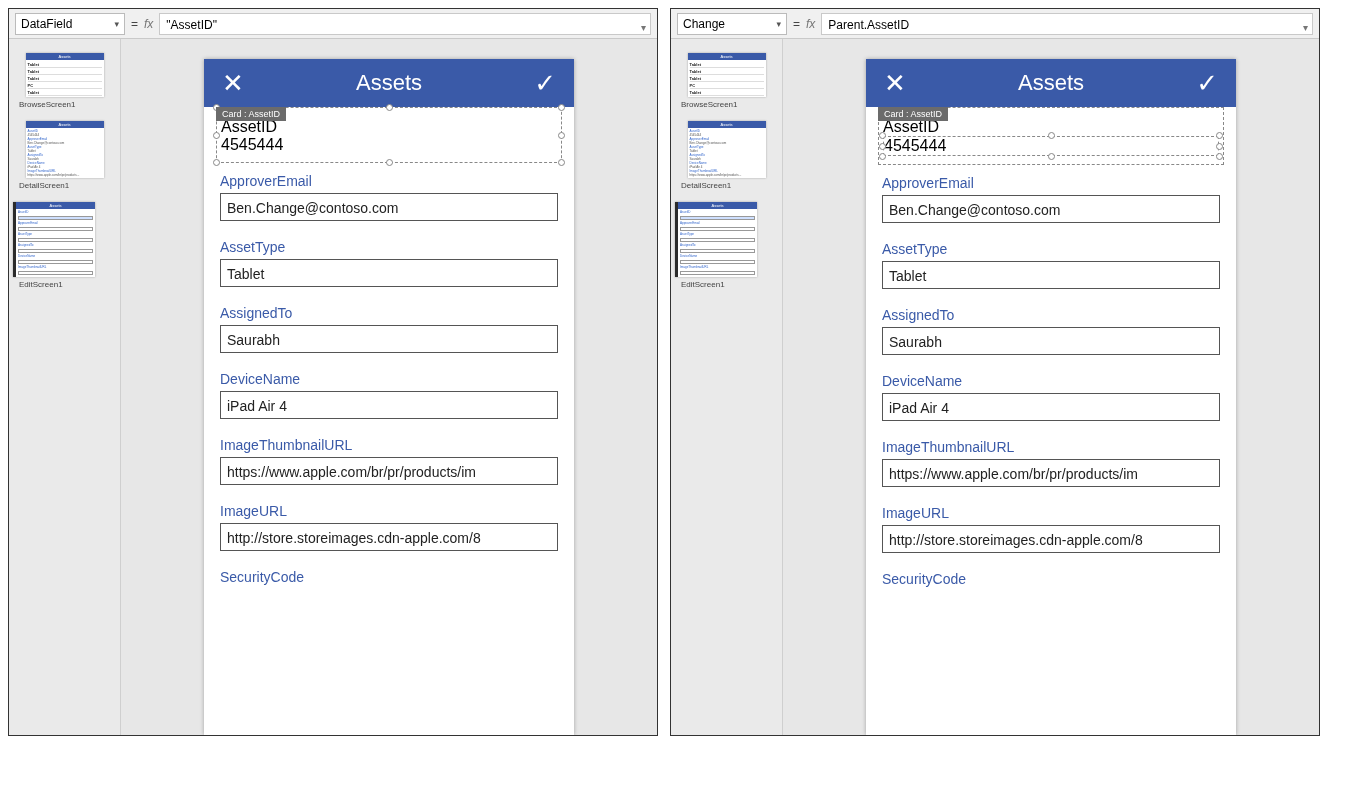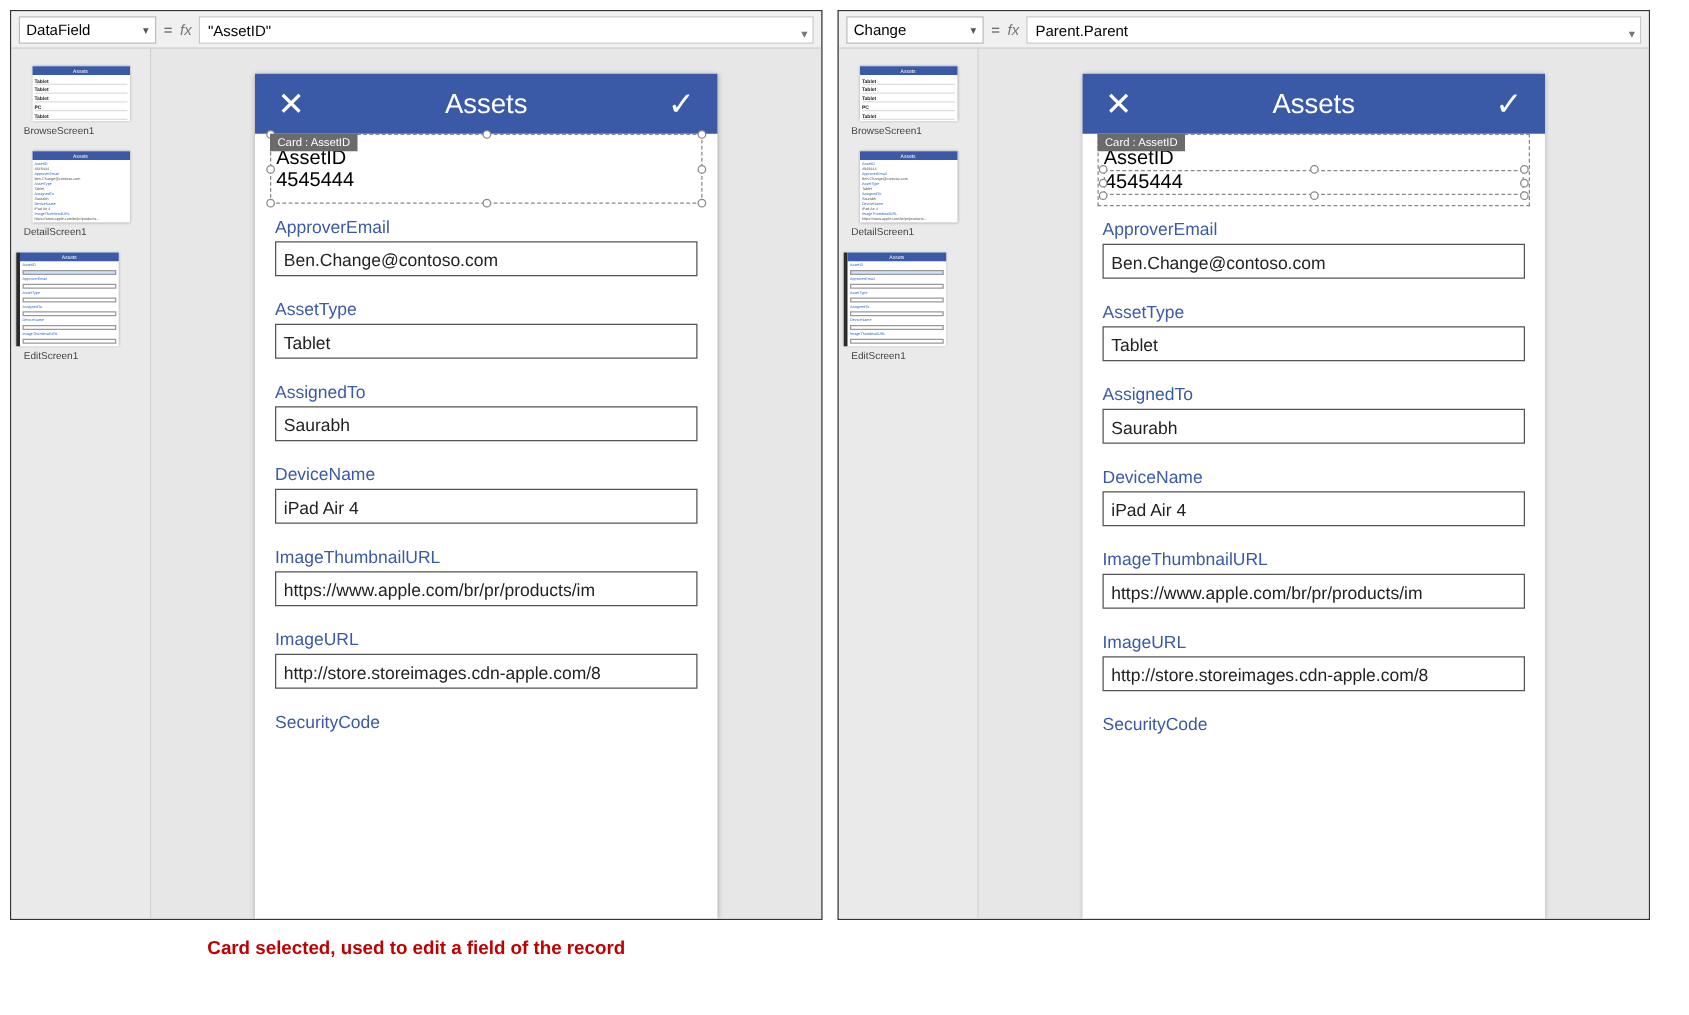--- a/index.html
+++ b/index.html
@@ -148,34 +148,33 @@
             <div class="label">ImageURL</div>
             <div class="input">http://store.storeimages.cdn-apple.com/8</div>
           </div>
           <div class="card">
             <div class="label">SecurityCode</div>
           </div>
         </div>
       </div>
     </div>
   </div>
-  <div class="caption">Card selected, used to edit a field of the record</div>
   </div>
 
   <div>
   <div class="frame">
     <div class="formula-bar">
       <div class="prop-select">
         <span>Change</span>
         <span class="chev">▾</span>
       </div>
       <span class="eq">=</span>
       <span class="fx">fx</span>
       <div class="formula">
-        <span>Parent.Parent</span>
+        <span>Parent.AssetID</span>
         <span class="formula-arrow">▾</span>
       </div>
     </div>
     <div class="workspace">
       <div class="thumbs-col">
         <div class="thumb">
           <div class="thumb-header">Assets</div>
           <div class="thumb-body">
             <div class="thumb-line thumb-strong">Tablet</div>
             <div class="thumb-line thumb-strong">Tablet</div>

